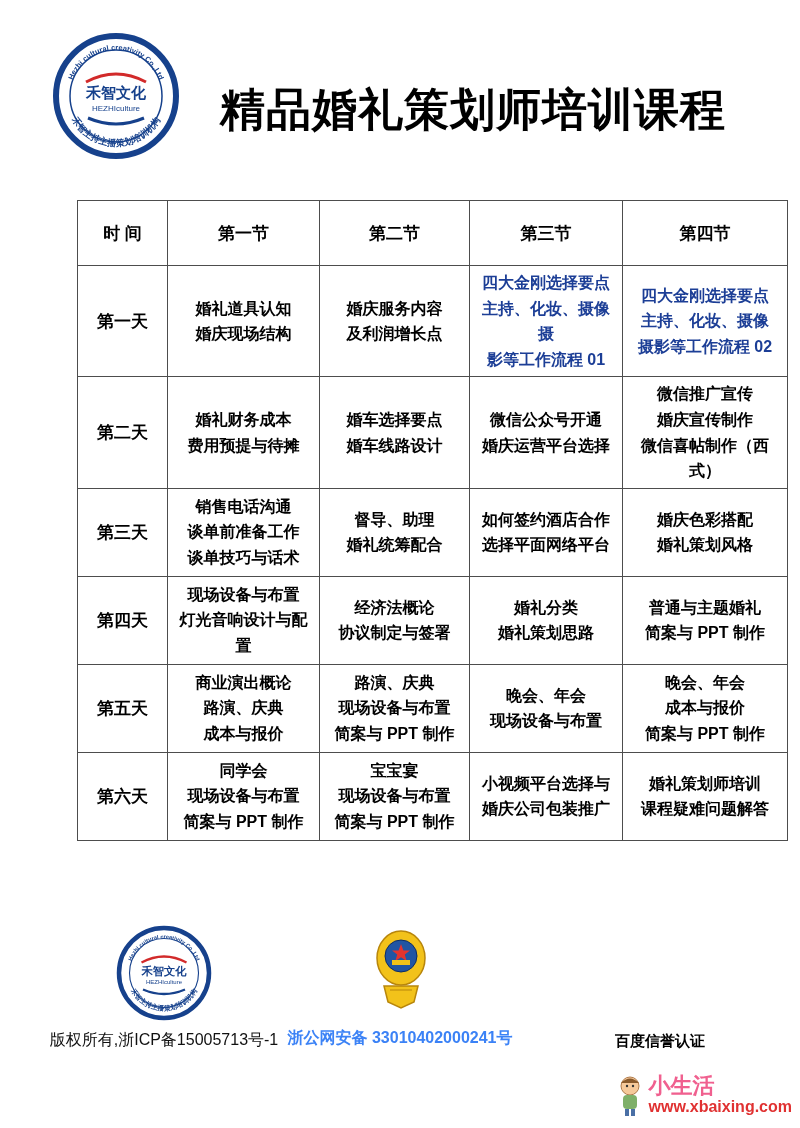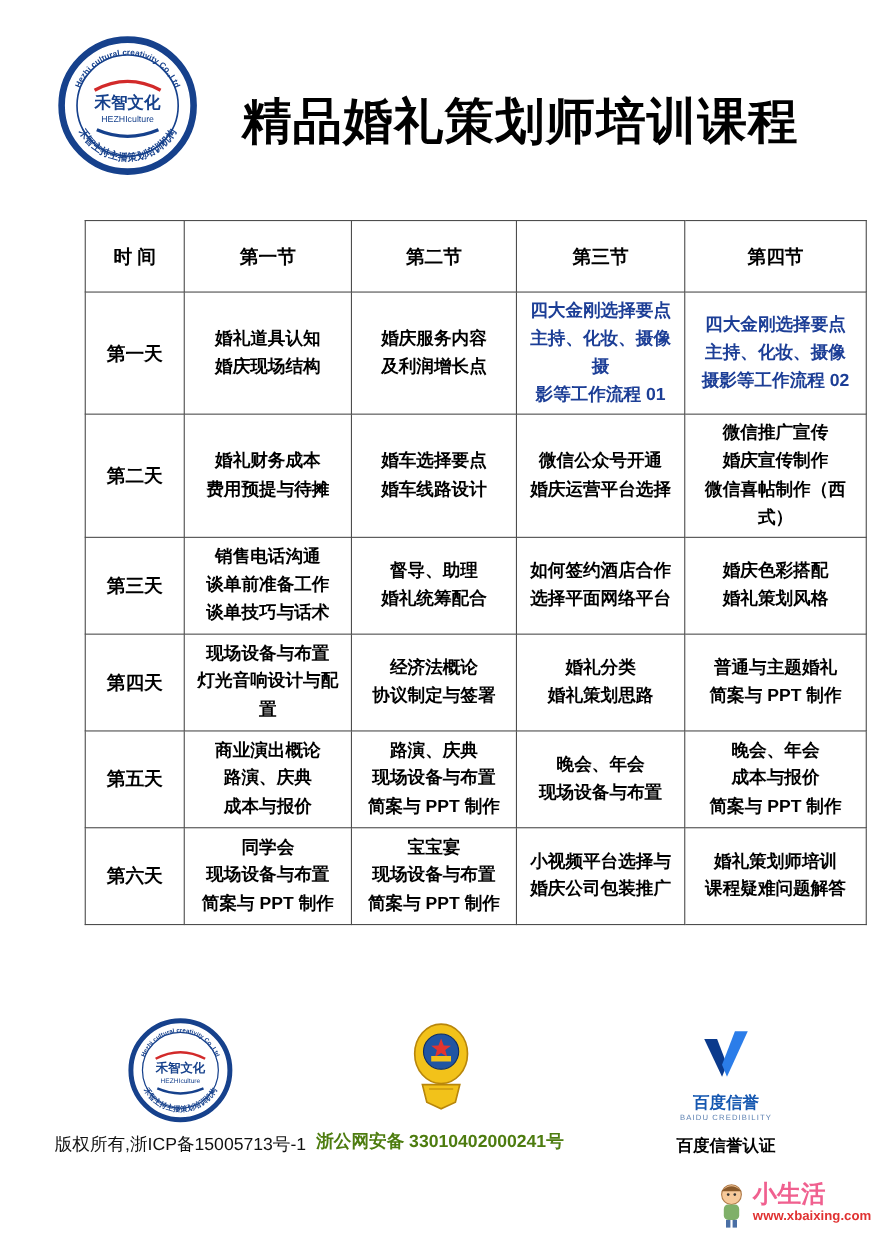--- a/index.html
+++ b/index.html
@@ -23,33 +23,33 @@
   col.c-time{width:90px;}
   col.c-s1{width:152px;}
   col.c-s2{width:150px;}
   col.c-s3{width:153px;}
   col.c-s4{width:165px;}
 
   
   .footer-logo{position:absolute;left:116px;top:925px;width:96px;height:96px;}
   .copyright{position:absolute;left:30px;top:1030px;width:268px;text-align:center;font-size:16px;color:#111;}
   .police-badge{position:absolute;left:372px;top:928px;width:58px;height:88px;}
-  .police-text{position:absolute;left:280px;top:1028px;width:240px;text-align:center;font-size:16px;font-weight:bold;color:#4d7c0f;}
+  .police-text{position:absolute;left:280px;top:1028px;width:240px;text-align:center;font-size:16px;font-weight:bold;color:#3b82f6;}
   .baidu-block{position:absolute;left:595px;top:932px;width:130px;text-align:center;}
   .baidu-logo{width:54px;height:54px;}
   .baidu-name{font-size:15px;font-weight:bold;color:#1557b0;margin-top:2px;}
   .baidu-sub{font-size:7px;letter-spacing:1px;color:#5a7fb0;margin-top:1px;}
   .baidu-cert{position:absolute;left:595px;top:1032px;width:130px;text-align:center;font-size:15px;font-weight:bold;color:#000;}
 
   
   .watermark{position:absolute;right:8px;top:1074px;display:flex;align-items:flex-start;}
   .mascot{width:34px;height:44px;margin-right:2px;}
   .wm-text{display:flex;flex-direction:column;align-items:flex-start;}
   .wm-name{font-size:22px;font-weight:bold;color:#f0608f;text-shadow:0 0 2px #fff;line-height:1.1;}
-  .wm-url{font-size:12px;color:#e03131;font-weight:bold;}
+  .wm-url{font-size:16px;color:#e03131;font-weight:bold;}
 </style>
 </head>
 <body>
 
 <div class="page">
 
   <div class="logo-wrap">
     <svg viewBox="0 0 128 128" width="128" height="128">
       <circle cx="64" cy="64" r="60" fill="#ffffff" stroke="#16418c" stroke-width="6"></circle>
       <circle cx="64" cy="64" r="46" fill="#ffffff" stroke="#16418c" stroke-width="1.5"></circle>
@@ -192,28 +192,20 @@
       <ellipse cx="29" cy="30" rx="24" ry="27" fill="#f2c21a" stroke="#b8860b" stroke-width="1.5"></ellipse>
       <circle cx="29" cy="28" r="16" fill="#2155a3" stroke="#0c2d66" stroke-width="1"></circle>
       <polygon points="29,16 31.4,22.4 38,22.6 32.8,26.6 34.6,33 29,29.2 23.4,33 25.2,26.6 20,22.6 26.6,22.4" fill="#e3342f"></polygon>
       <rect x="20" y="32" width="18" height="5" fill="#f2c21a"></rect>
       <path d="M12 58 L46 58 L42 74 L29 80 L16 74 Z" fill="#f2c21a" stroke="#b8860b" stroke-width="1.5"></path>
       <path d="M18 62 L40 62" stroke="#b8860b" stroke-width="1"></path>
     </svg>
   </div>
   <div class="police-text">浙公网安备 33010402000241号</div>
 
-  <div class="baidu-block">
-    <svg class="baidu-logo" viewBox="0 0 60 60">
-      <polygon points="8,14 21,14 31,40 26,52" fill="#0b3a8c"></polygon>
-      <polygon points="52,6 39,6 26,40 31,52" fill="#2b7de9"></polygon>
-    </svg>
-    <div class="baidu-name">百度信誉</div>
-    <div class="baidu-sub">BAIDU CREDIBILITY</div>
-  </div>
   <div class="baidu-cert">百度信誉认证</div>
 
   <div class="watermark">
     <svg class="mascot" viewBox="0 0 34 44">
       <circle cx="17" cy="12" r="9" fill="#f6c99a" stroke="#b07b4a" stroke-width="1"></circle>
       <path d="M8 9 Q17 0 26 9" fill="#8a5a2b"></path>
       <circle cx="14" cy="12" r="1.2" fill="#333"></circle>
       <circle cx="20" cy="12" r="1.2" fill="#333"></circle>
       <rect x="10" y="21" width="14" height="14" rx="4" fill="#7fb069"></rect>
       <rect x="12" y="35" width="4" height="7" fill="#4a6fa5"></rect>

